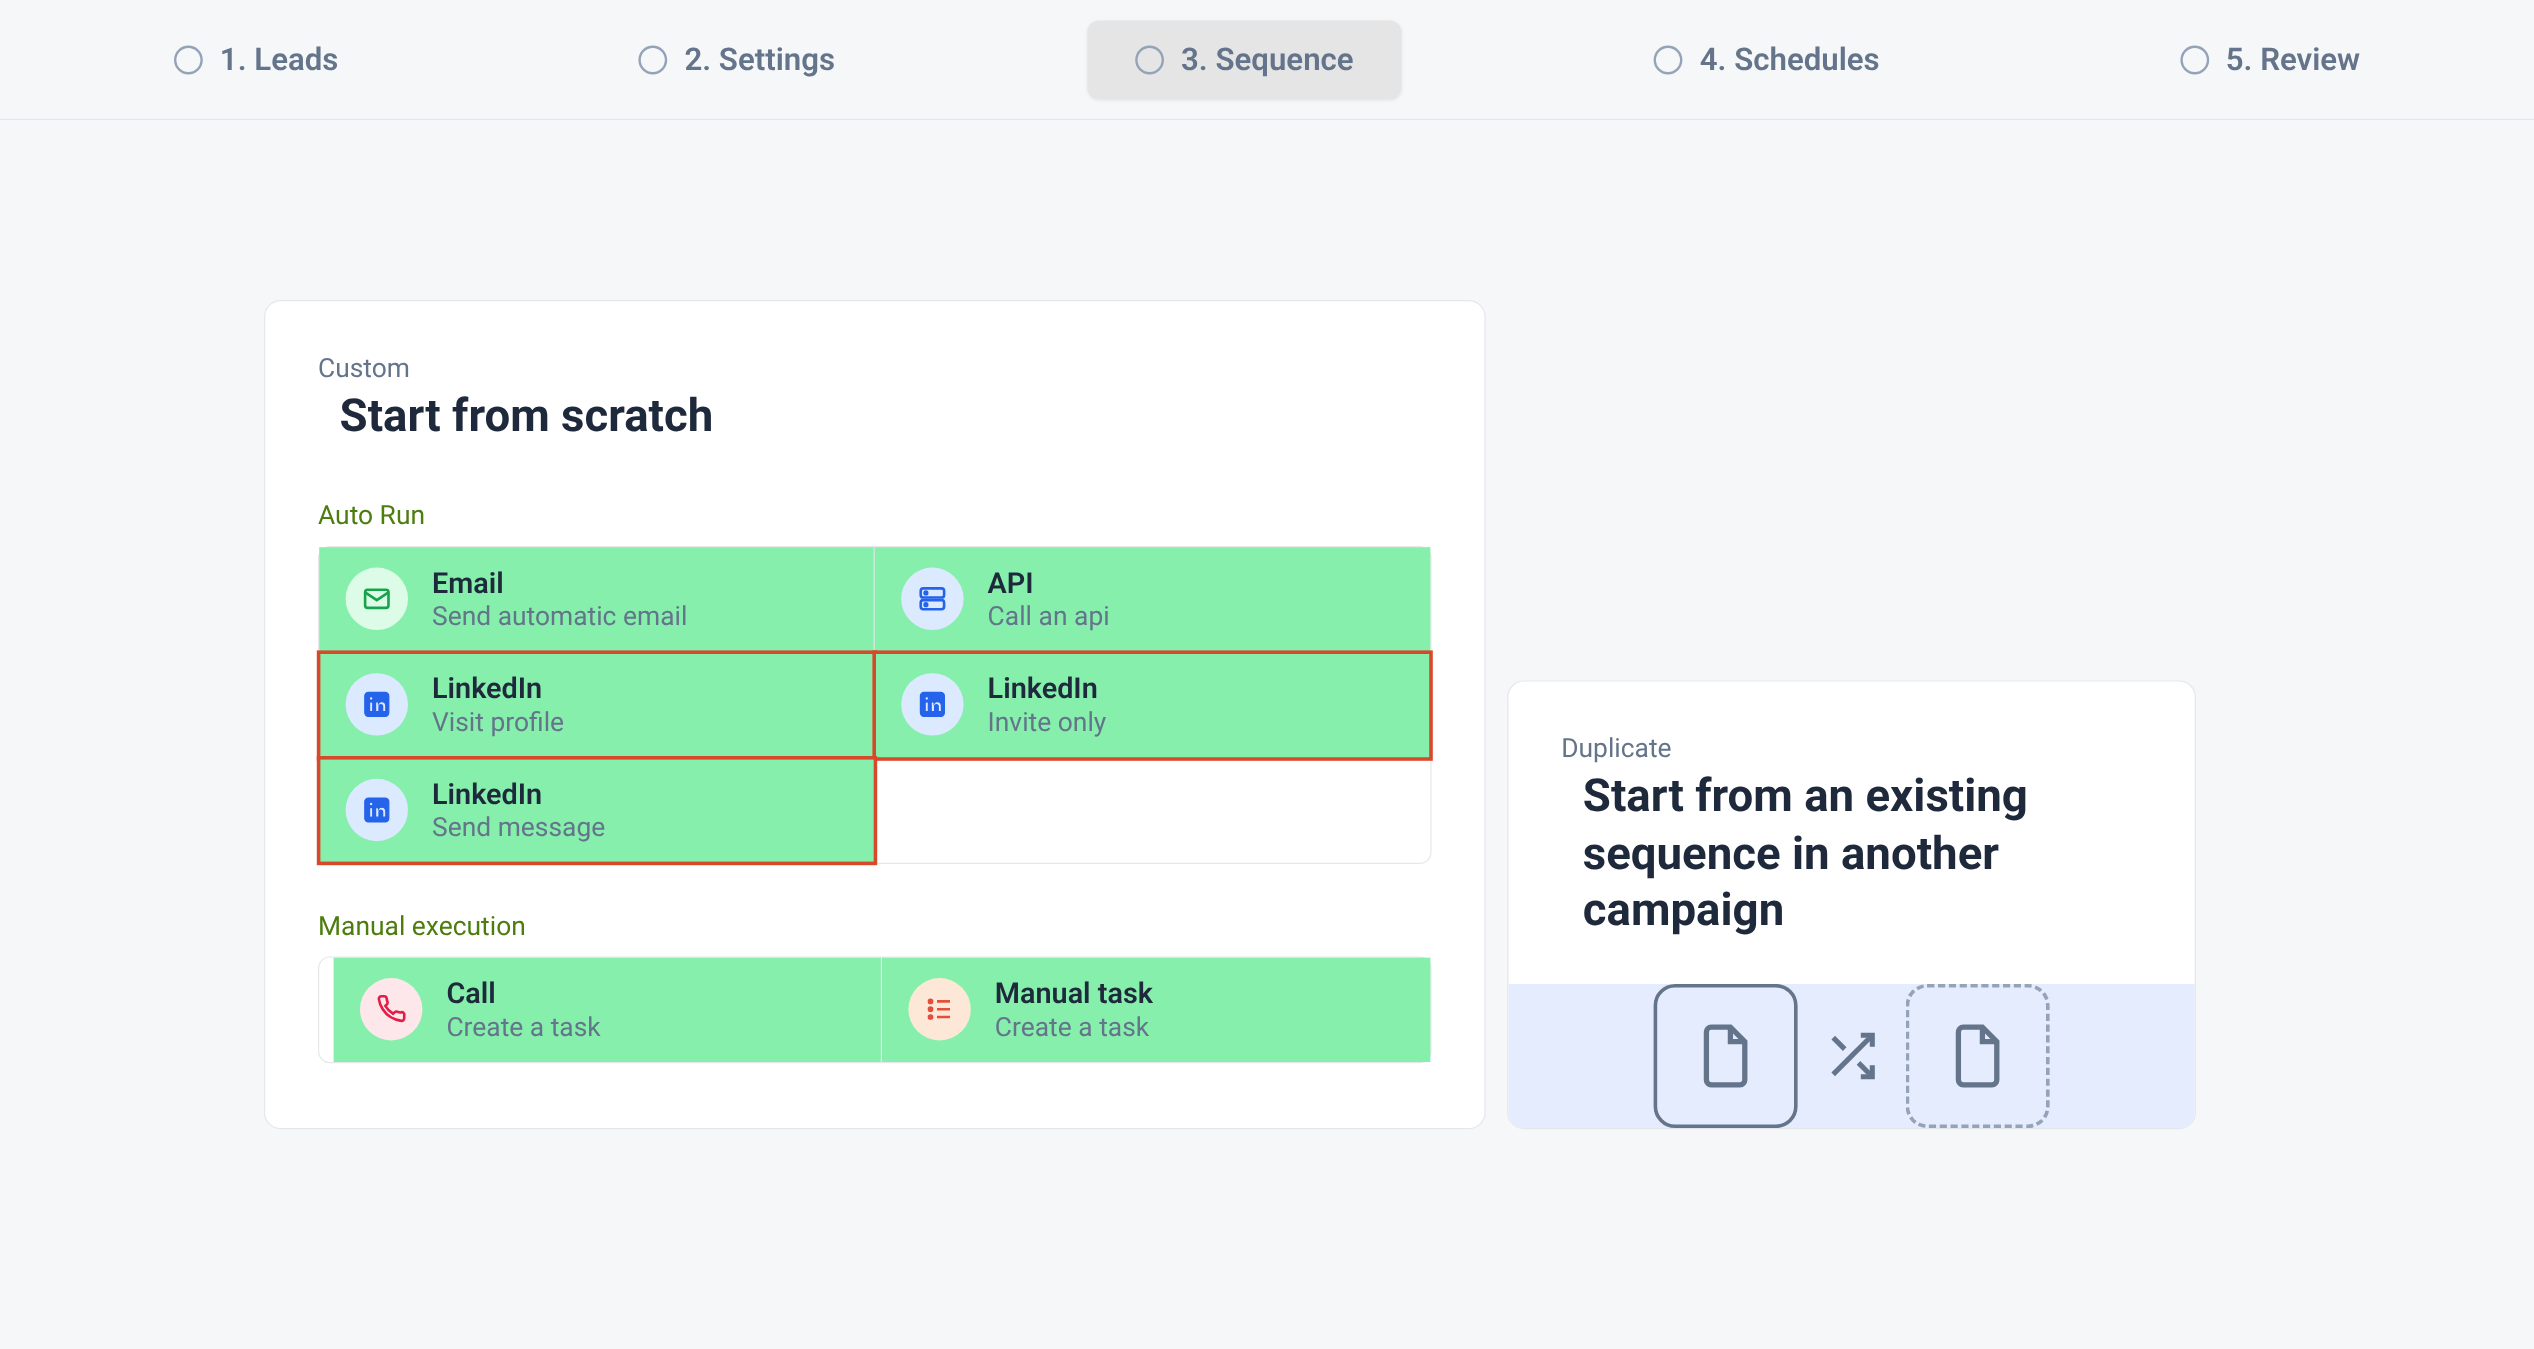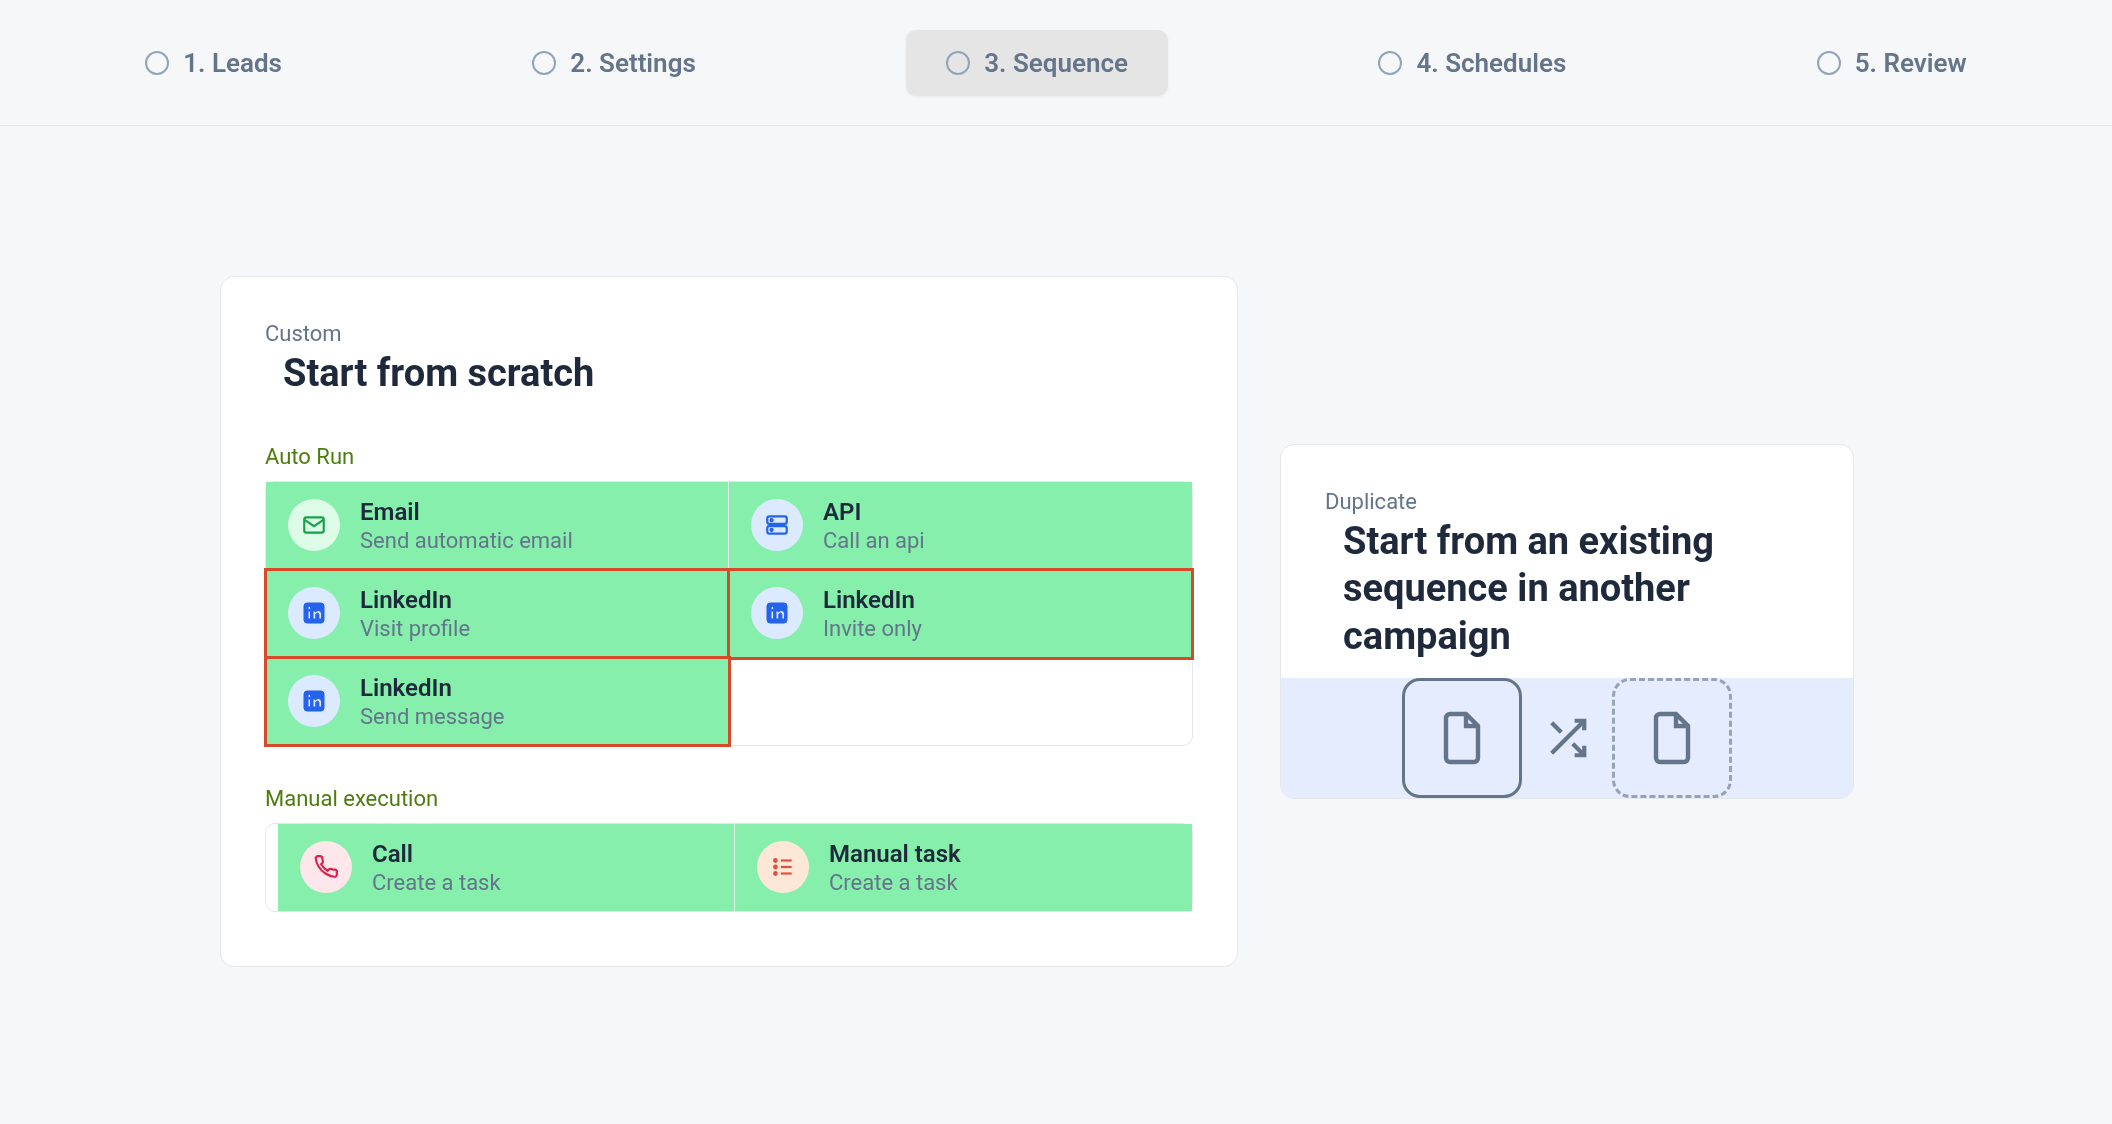--- a/index.html
+++ b/index.html
@@ -10,21 +10,21 @@
     width: 2112px;
     height: 1124px;
     overflow: hidden;
   }
 
   
   .steps {
     display: flex;
     align-items: center;
     justify-content: space-around;
-    height: 126px;
+    height: 100px;
     border-bottom: 1px solid #e5e7eb;
     background: #f6f7f9;
     padding: 0 20px;
   }
   .step {
     display: flex;
     align-items: center;
     gap: 14px;
     font-size: 26px;
     font-weight: 600;
@@ -41,23 +41,23 @@
     width: 24px;
     height: 24px;
     border: 2.5px solid #94a3b8;
     border-radius: 50%;
     flex-shrink: 0;
   }
 
   
   .main {
     display: flex;
-    gap: 42px;
+    gap: 18px;
     padding: 150px 220px 0 220px;
-    align-items: center;
+    align-items: flex-end;
   }
 
   .card {
     background: #ffffff;
     border: 1px solid #e5e7eb;
     border-radius: 14px;
     overflow: hidden;
   }
 
   
@@ -138,21 +138,21 @@
     margin-top: 2px;
   }
 
   
   .dup-card {
     width: 574px;
     display: flex;
     flex-direction: column;
   }
   .dup-head {
-    padding: 44px 44px 18px 44px;
+    padding: 44px 44px 36px 44px;
   }
   .dup-illus {
     background: #e4ecfd;
     flex: 1;
     height: 530px;
     display: flex;
     align-items: center;
     justify-content: center;
     gap: 22px;
   }

